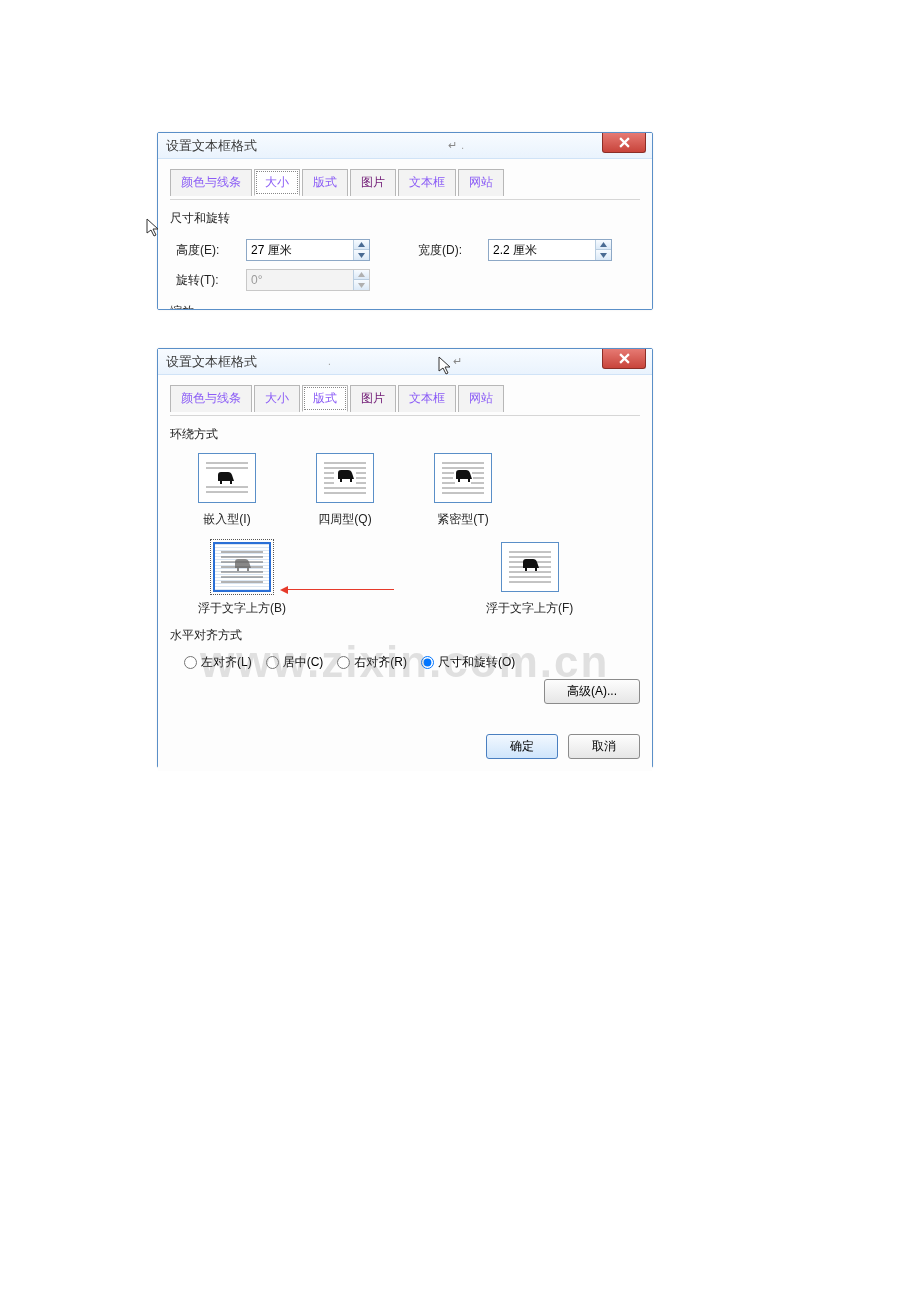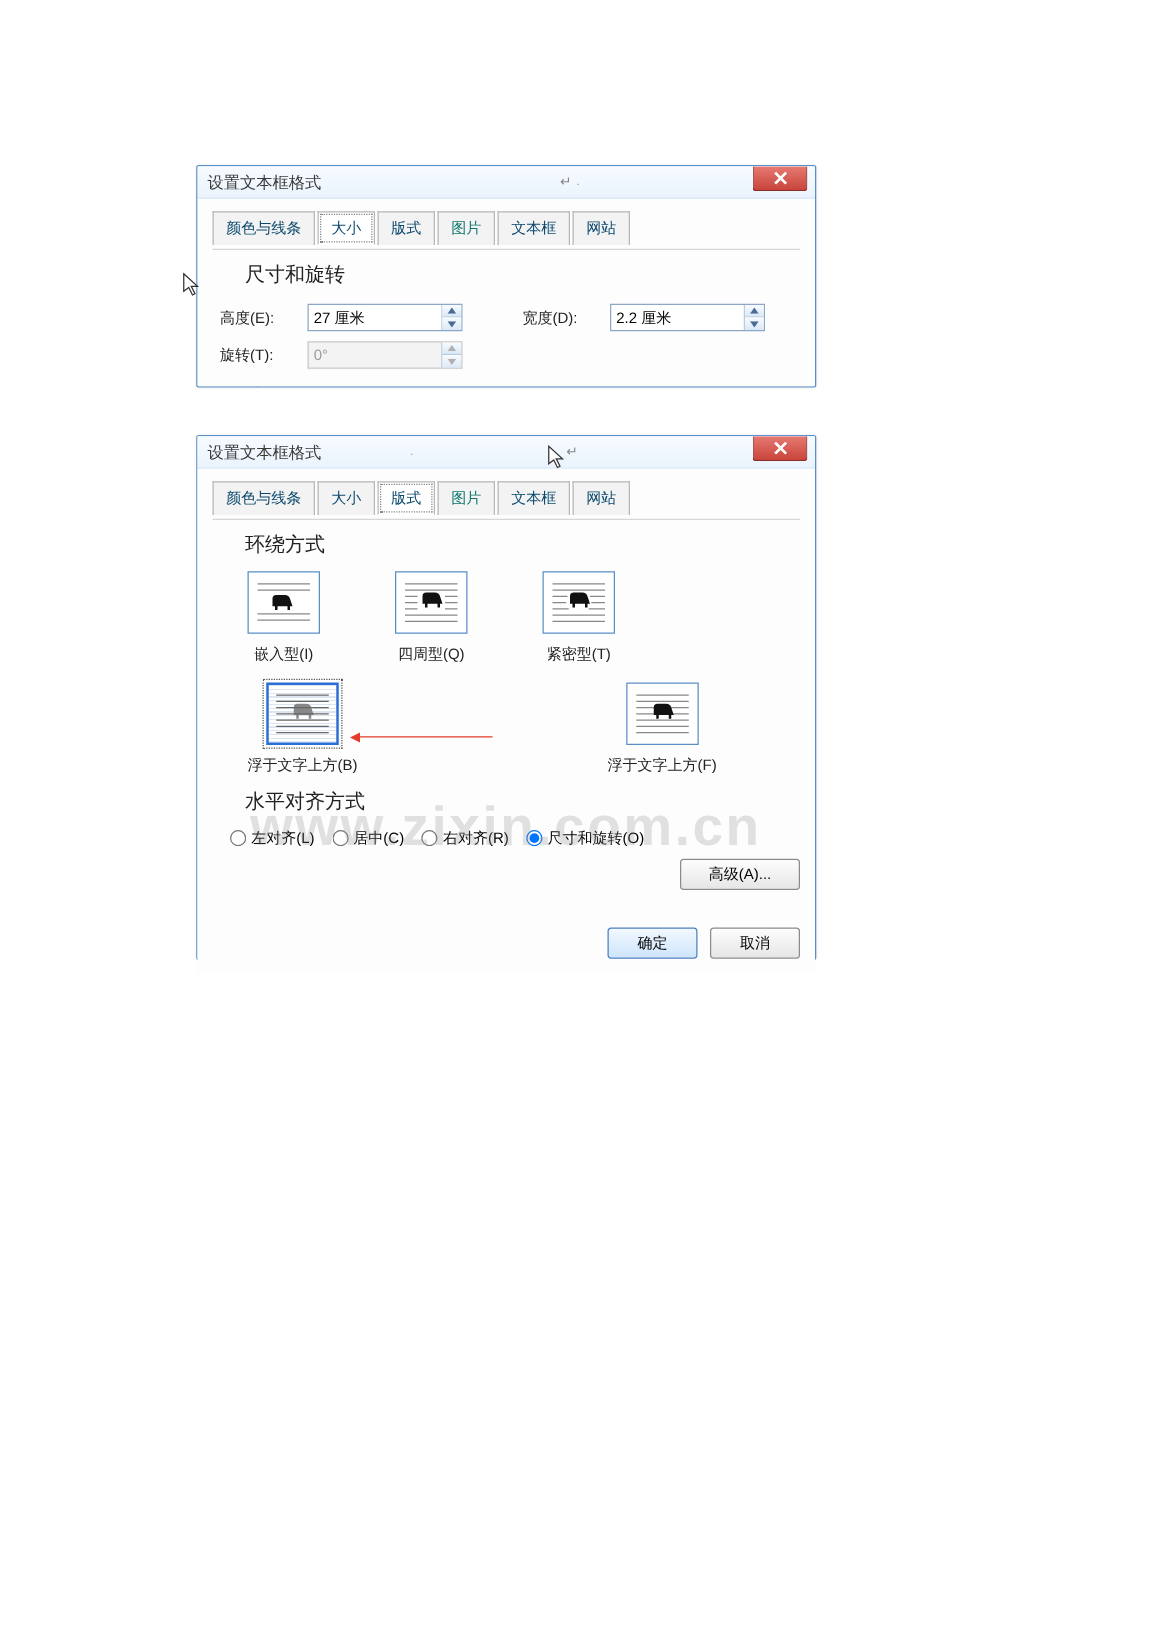--- a/index.html
+++ b/index.html
@@ -58,38 +58,37 @@
     position: relative;
     margin-bottom: -1px;
   }
   .tab {
     padding: 4px 10px;
     border: 1px solid #b7b7b7;
     border-bottom: none;
     background: #f3f3f3;
     margin-right: 2px;
     cursor: pointer;
-    color: #0c4a6e;
+    color: #8b5cf6;
     font-size: 12px;
   }
   .tab.active {
     background: #fff;
     border-bottom: 1px solid #fff;
     outline: 1px dotted #888;
     outline-offset: -3px;
   }
-  .tab.disabled { color: #0f766e; }
+  .tab.disabled { color: #701a75; }
   .group {
     margin-top: 10px;
   }
   .group-label {
     color: #222;
     margin-bottom: 4px;
-    font-size: 16px;
-    margin-left: 26px;
+    font-size: 12px;
   }
   .group-box {
     padding: 8px 6px 4px 6px;
   }
   .row {
     display: flex;
     align-items: center;
     gap: 8px;
     margin-bottom: 8px;
   }

